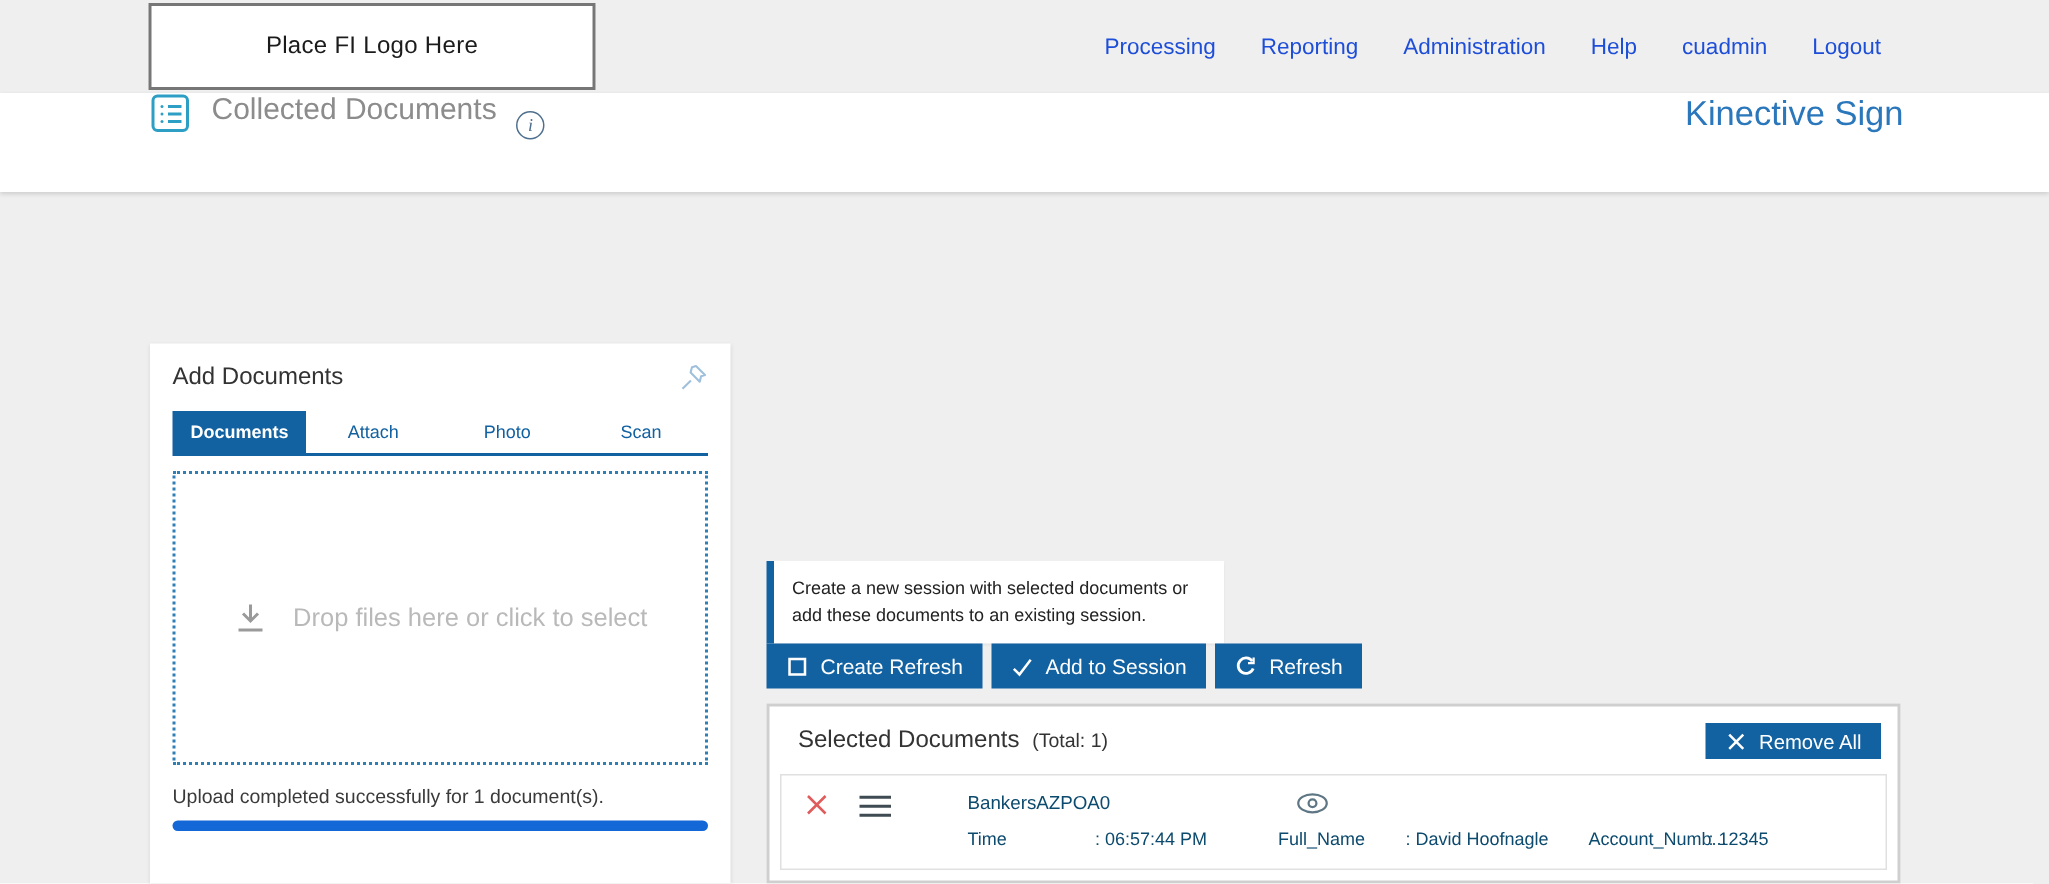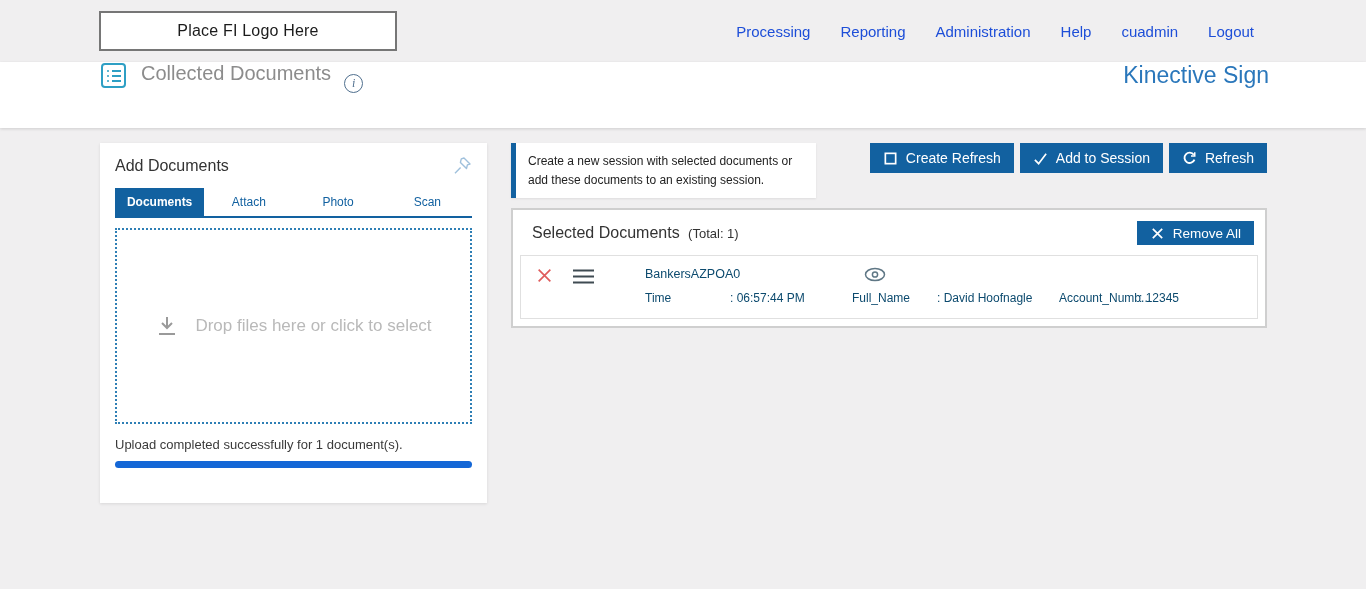--- a/index.html
+++ b/index.html
@@ -1,39 +1,39 @@
 <!DOCTYPE html>
 <html style="--accent: #1261a0; --brand: #2a77bb; --progress: #1467d6; --danger: #e05c5c;"><head>
 <meta charset="utf-8">
 <style>
   * { box-sizing: border-box; margin: 0; padding: 0; }
   html,body { width: 1366px; height: 589px; overflow: hidden;
     font-family: "Liberation Sans", sans-serif; background: #fff; }
 
   
   .topbar { height: 62px; background: #f0eff0; display: flex; align-items: center; }
-  .logo-box { margin-left: 99px; width: 298px; height: 40px; background: #fff;
+  .logo-box { margin-left: 99px; width: 298px; height: 58px; background: #fff;
     border: 2px solid #767676; display: flex; align-items: center; justify-content: center;
     font-size: 16px; color: #1b1b1b; letter-spacing: .2px; }
   .topnav { margin-left: auto; margin-right: 112px; display: flex; gap: 30px; }
   .topnav a { font-size: 15px; color: #1d4ed8; text-decoration: none; cursor: pointer; }
 
   
   .subheader { height: 66px; background: #ffffff; display: flex; align-items: flex-start;
     padding: 0 97px 0 100px; box-shadow: 0 1px 3px rgba(0,0,0,.14); position: relative; z-index: 2; }
   .doc-icon { width: 27px; height: 27px; display: inline-flex; }
   .page-title { font-size: 20px; color: #8c8c8c; font-weight: 400; margin-left: 14px; }
   .info-icon { width: 19px; height: 19px; border: 1px solid #4f6f8e; border-radius: 50%;
     color: #4f6f8e; font-style: italic; font-family: "Liberation Serif", serif;
     font-size: 12px; line-height: 17px; text-align: center; margin-left: 13px;
     align-self: flex-start; margin-top: 12px; cursor: pointer; }
   .brand { margin-left: auto; font-size: 23px; color: var(--brand, #2a77bb); }
 
   
-  .main { height: 461px; background: #f0eff0; display: flex; align-items: flex-start;
+  .main { height: 461px; background: #f0eff0; display: flex; align-items: flex-end;
     padding: 15px 0 0 100px; gap: 24px; }
 
   
   .card { width: 387px; height: 360px; background: #fff; box-shadow: 0 1px 3px rgba(0,0,0,.10);
     padding: 13px 15px; }
   .card-head { display: flex; align-items: center; justify-content: space-between; }
   .card-head .title { font-size: 16px; color: #333; }
   .pin { width: 20px; height: 20px; cursor: pointer; }
 
   .tabs { display: flex; margin-top: 12px; border-bottom: 2px solid var(--accent, #1261a0); }
@@ -44,21 +44,21 @@
   .dropzone { margin-top: 10px; height: 196px; border: 2px dotted #2e7fb5;
     display: flex; align-items: center; justify-content: center; gap: 16px;
     color: #b9b9b9; font-size: 17px; cursor: pointer; }
   .dropzone svg { width: 24px; height: 24px; }
 
   .upload-status { margin-top: 13px; font-size: 13px; color: #3a3a3a; }
   .progress { margin-top: 9px; height: 7px; border-radius: 4px; background: var(--progress, #1467d6); }
 
   
   .right-col { width: 756px; }
-  .top-row { display: flex; justify-content: space-between; align-items: flex-start; }
+  .top-row { display: flex; justify-content: space-between; align-items: flex-start; flex-direction: column; }
   .info-box { width: 305px; min-height: 52px; background: #fff;
     border-left: 5px solid var(--accent, #1261a0); padding: 9px 12px;
     font-size: 12px; color: #222; line-height: 1.55; box-shadow: 0 1px 2px rgba(0,0,0,.08); }
   .btns { display: flex; gap: 6px; }
   .btn { background: var(--accent, #1261a0); color: #fff; border: none; height: 30px;
     padding: 0 13px; font-size: 14px; font-family: inherit; display: inline-flex;
     align-items: center; gap: 8px; cursor: pointer; }
   .btn svg { width: 15px; height: 15px; }
 
   .selected-panel { margin-top: 10px; border: 2px solid #cfcfcf; background: #fff; padding: 7px; }

